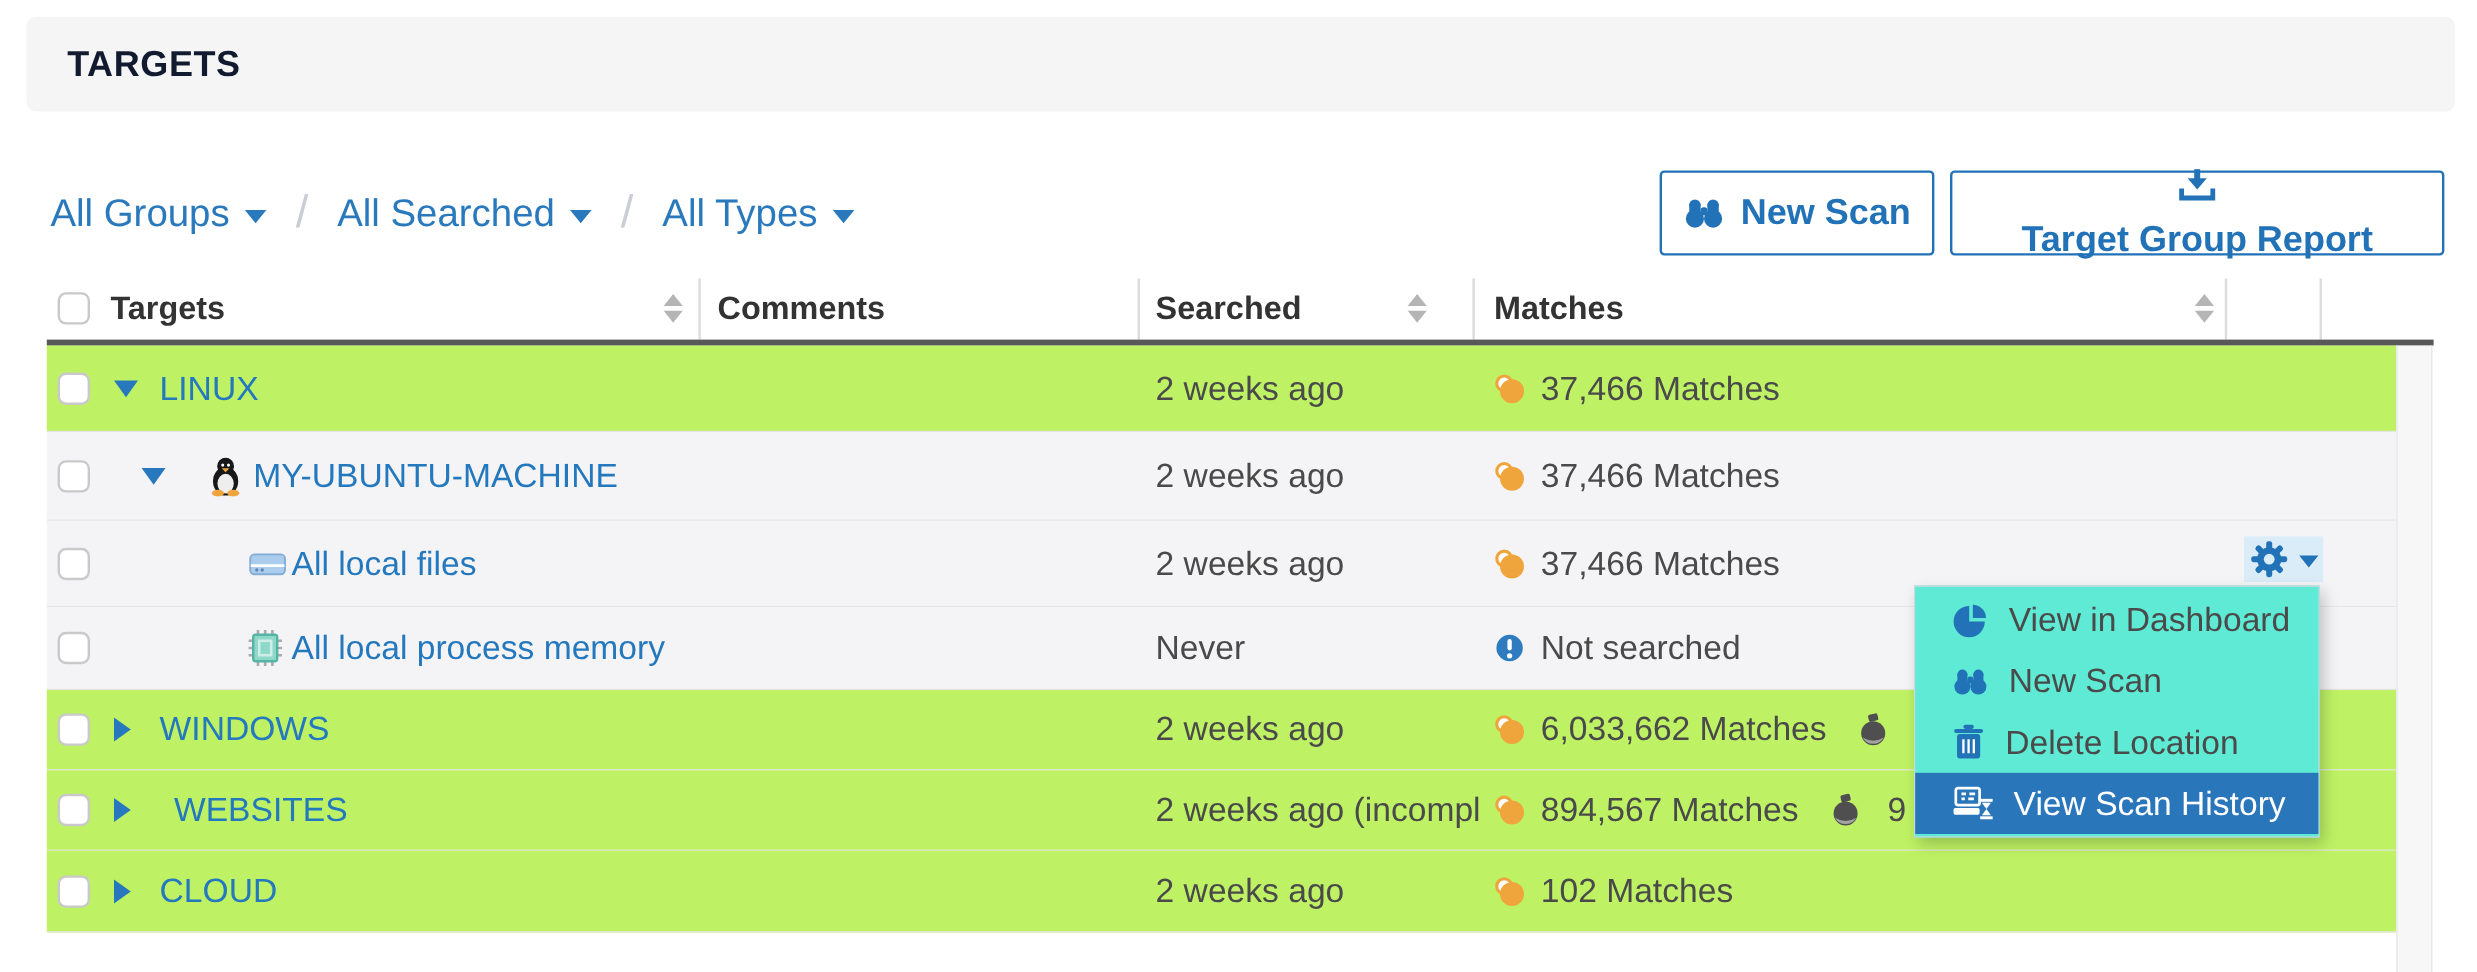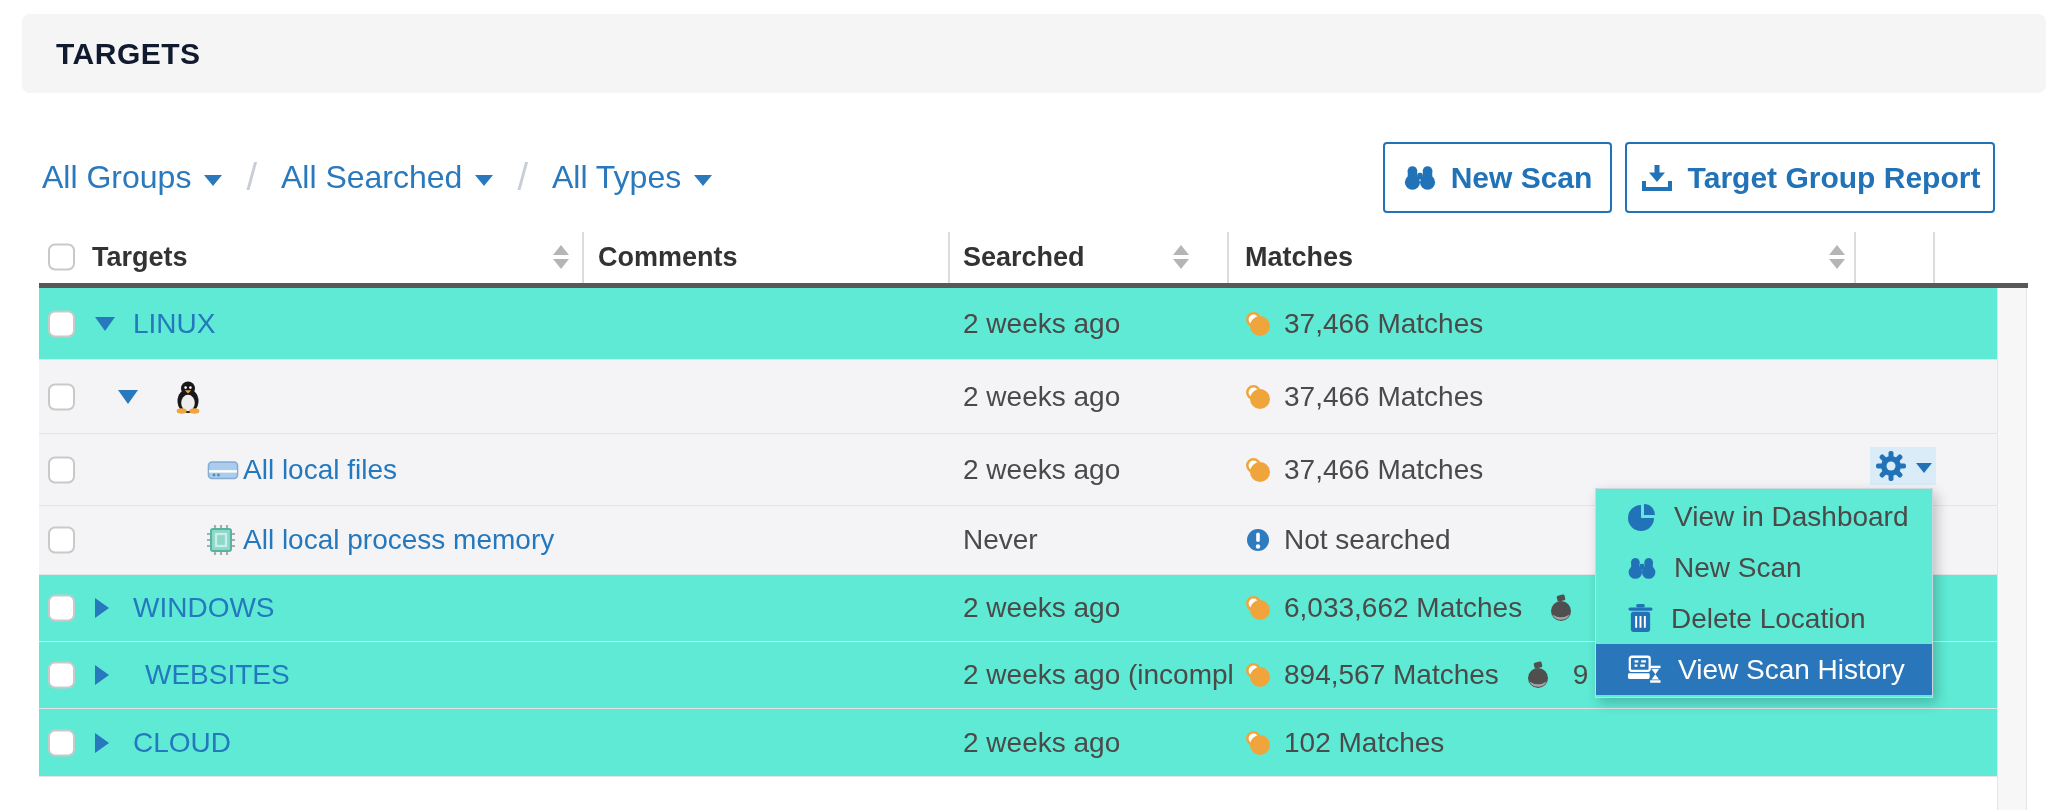--- a/index.html
+++ b/index.html
@@ -28,34 +28,34 @@
   .slash { color:#c9ced6; font-size:38px; margin:0 24px; font-weight:400; }
 
   
   .btn {
     position:absolute; top:142px; height:71px; background:#fff;
     border:2px solid #2272b8; border-radius:4px; color:#2272b8;
     font-size:30px; font-weight:bold; display:flex; align-items:center; justify-content:center;
     gap:14px; cursor:pointer; font-family:"Liberation Sans", sans-serif;
   }
   .btn-newscan { left:1383px; width:229px; }
-  .btn-tgr { left:1625px; width:370px; }
+  .btn-tgr { left:1625px; width:412px;flex-direction:column; }
 
   
   .table { position:absolute; left:39px; top:230px; width:1958px; }
   .thead { position:relative; height:53px; }
   .th { position:absolute; top:50%; transform:translateY(-50%); font-size:27px; font-weight:bold; color:#333; white-space:nowrap; }
   .hdiv { position:absolute; top:2px; height:51px; width:2px; background:#dcdcdc; }
   .headline { position:absolute; left:39px; top:283px; width:1989px; height:5px; background:#585858; }
 
   .sort { position:absolute; top:50%; transform:translateY(-50%); display:flex; flex-direction:column; gap:4px; align-items:center; cursor:pointer; }
   .sort .up { width:0;height:0;border-left:8px solid transparent;border-right:8px solid transparent;border-bottom:10px solid #b5b5b5; }
   .sort .dn { width:0;height:0;border-left:8px solid transparent;border-right:8px solid transparent;border-top:10px solid #b5b5b5; }
 
-  .row { position:relative; border-bottom:1px solid #e4e4e6; background:#5eead4; }
+  .row { position:relative; border-bottom:1px solid #e4e4e6; background:#bef264; }
   .row.alt { background:#f4f4f6; }
   .cb {
     position:absolute; left:9px; top:50%; transform:translateY(-50%);
     width:27px; height:27px; border:2px solid #c9c9c9; border-radius:7px; background:#fff; cursor:pointer;
   }
   .cb-head { top:50%; }
   .tri-down {
     position:absolute; top:50%; transform:translateY(-50%);
     width:0; height:0; border-left:10px solid transparent; border-right:10px solid transparent;
     border-top:14px solid #2778bd; cursor:pointer;
@@ -213,20 +213,21 @@
           <ellipse cx="15" cy="21" rx="10.5" ry="12" fill="#181818"></ellipse>
           <circle cx="15" cy="8.5" r="7" fill="#181818"></circle>
           <ellipse cx="15" cy="23" rx="6.8" ry="8.2" fill="#eeeeee"></ellipse>
           <circle cx="12.6" cy="7.6" r="1.3" fill="#fff"></circle>
             <circle cx="17.4" cy="7.6" r="1.3" fill="#fff"></circle>
           <path d="M11.8 10.2 h6.4 L15 13.6 Z" fill="#f0a53c"></path>
           <ellipse cx="8.6" cy="31" rx="5" ry="2.8" fill="#f0a53c"></ellipse>
           <ellipse cx="21.4" cy="31" rx="5" ry="2.8" fill="#f0a53c"></ellipse>
         </svg>
       </span>
+      <a class="tname" style="left:172px">MY-UBUNTU-MACHINE</a>
       <span class="cell-searched">2 weeks ago</span>
       <span class="cell-matches">
         <span style="line-height:0">
           <svg width="26" height="26" viewBox="0 0 26 26">
             <circle cx="8.5" cy="8.5" r="6.2" fill="#fff" stroke="#f0a53c" stroke-width="2.6"></circle>
             <circle cx="15" cy="15" r="10" fill="#f0a53c"></circle>
           </svg>
         </span>
         <span>37,466 Matches</span>
       </span>

